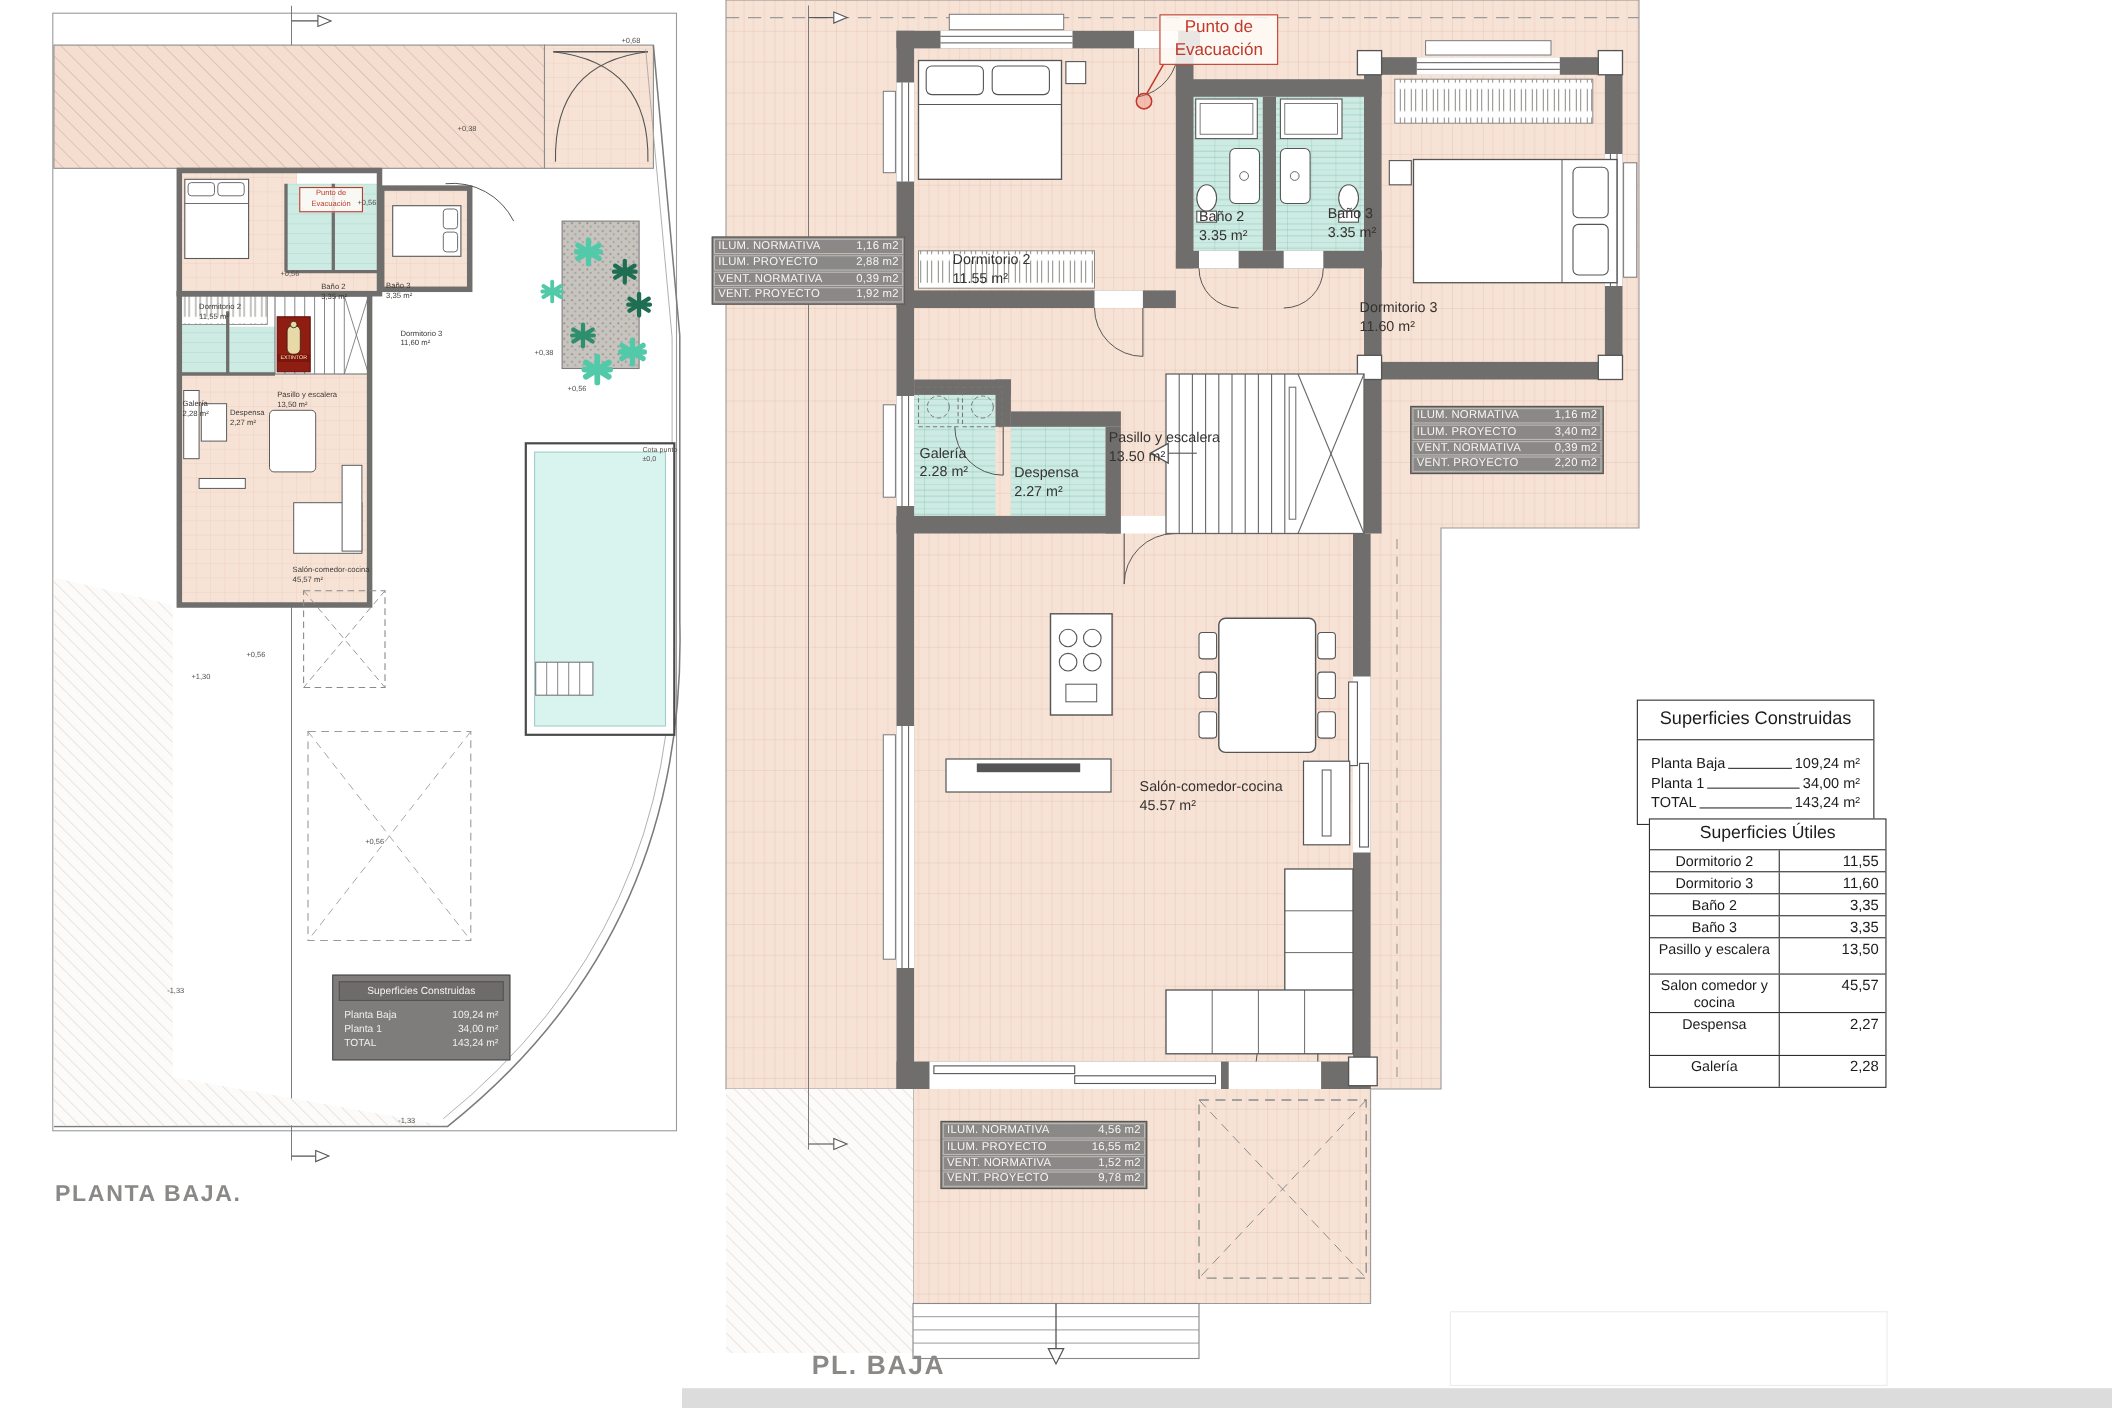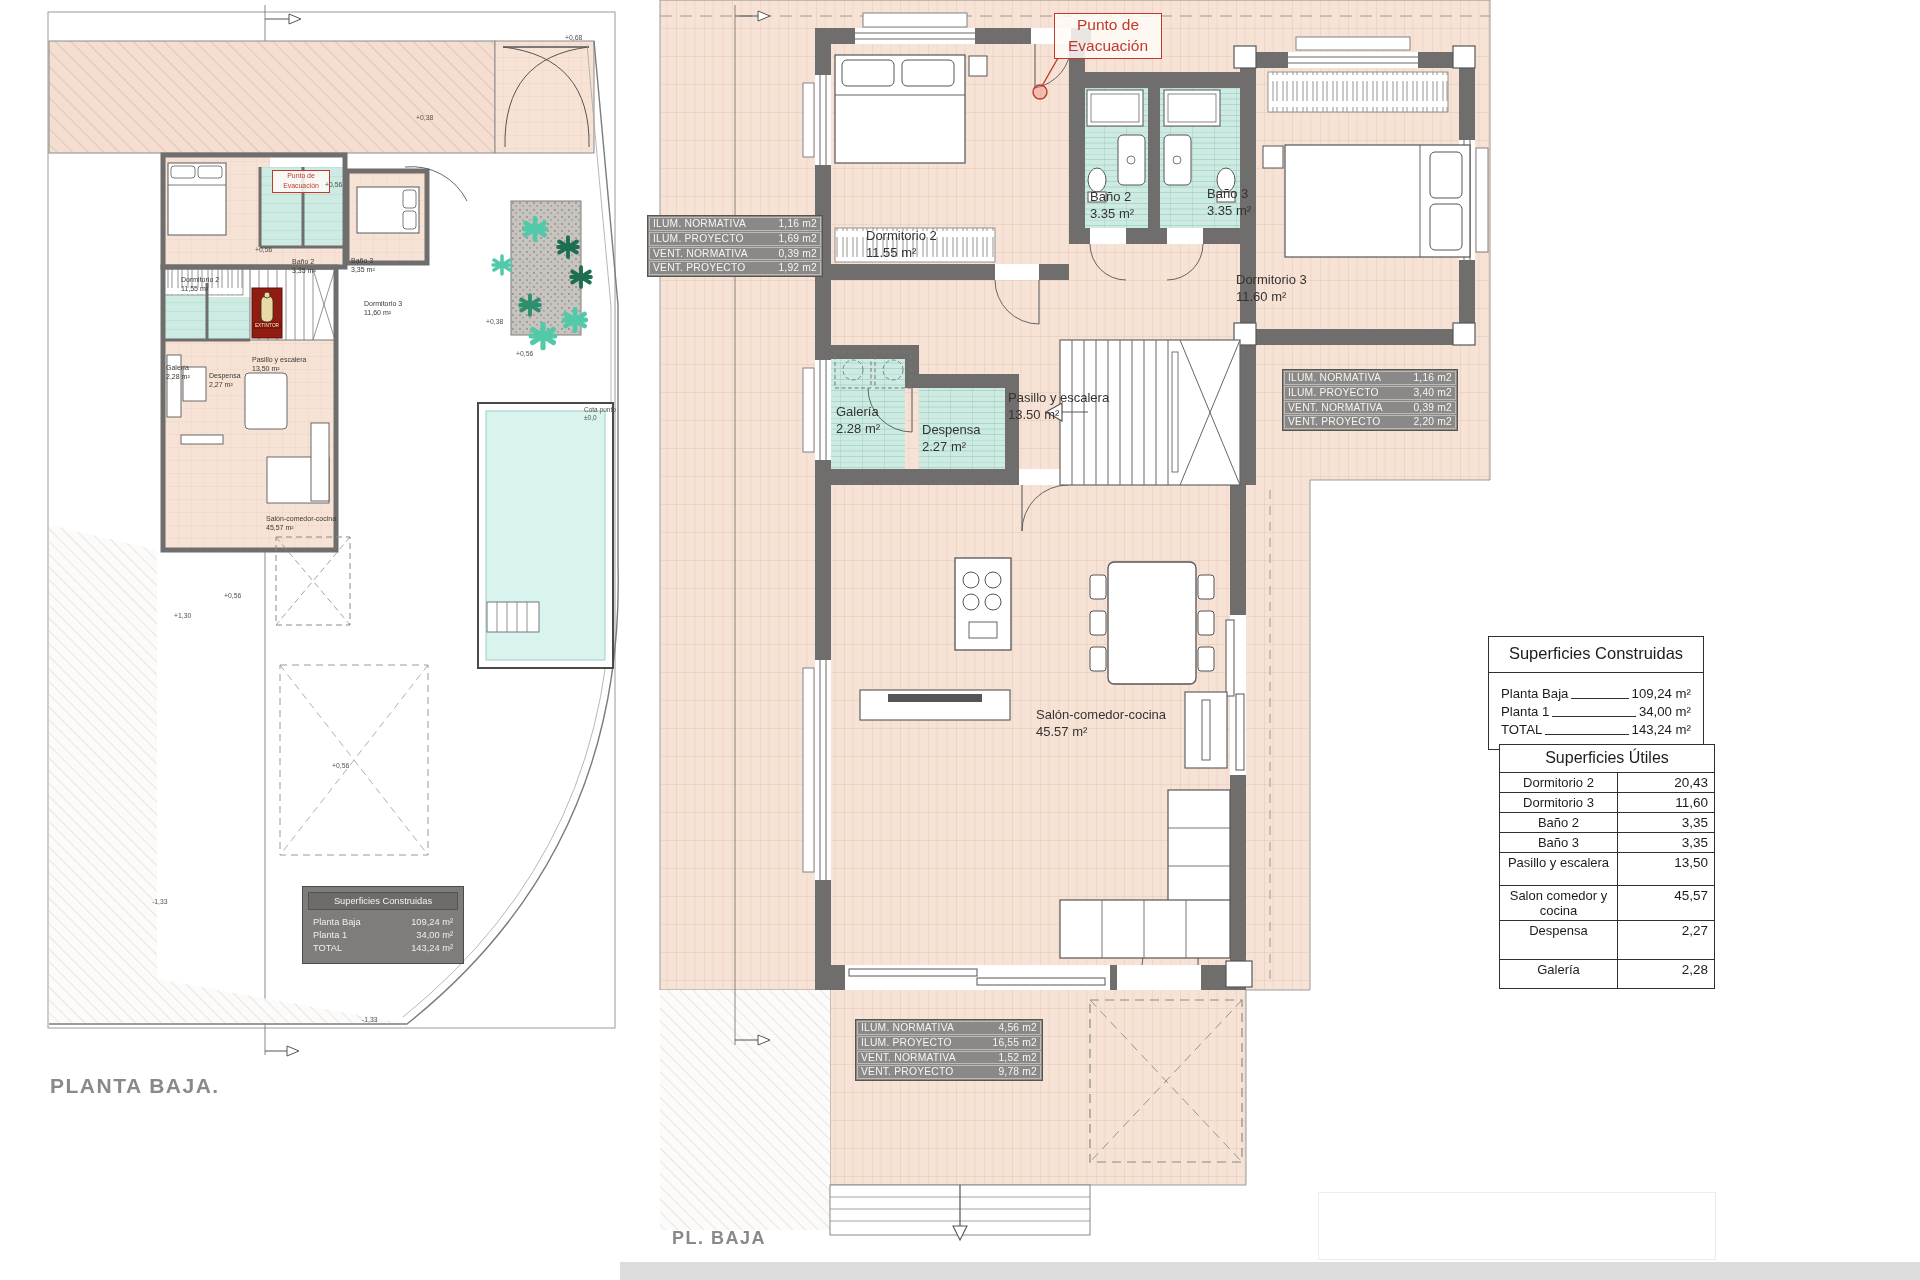--- a/index.html
+++ b/index.html
@@ -403,21 +403,21 @@
     <span>45.57 m²</span>
   </div>
 
   <div class="vtable" style="left:647px;top:215px;width:172px">
     <div class="vrow">
         <span>ILUM. NORMATIVA</span>
         <span>1,16 m2</span>
       </div>
     <div class="vrow">
         <span>ILUM. PROYECTO</span>
-        <span>1,69 m2</span>
+        <span>2,88 m2</span>
       </div>
     <div class="vrow">
         <span>VENT. NORMATIVA</span>
         <span>0,39 m2</span>
       </div>
     <div class="vrow">
         <span>VENT. PROYECTO</span>
         <span>1,92 m2</span>
       </div>
   </div>
@@ -451,21 +451,21 @@
     <div class="vrow">
         <span>VENT. NORMATIVA</span>
         <span>1,52 m2</span>
       </div>
     <div class="vrow">
         <span>VENT. PROYECTO</span>
         <span>9,78 m2</span>
       </div>
   </div>
 
-  <div class="plan-title" style="left:672px;top:1196px;font-size:18px">PL. BAJA</div>
+  <div class="plan-title" style="left:738px;top:1196px;font-size:24px">PL. BAJA</div>
 
   <div class="evac evac-sm" style="left:272px;top:170px">
     <span>Punto de</span>
     <span>Evacuación</span>
   </div>
 
   <div class="llabel" style="left:181px;top:276px">
     <span>Dormitorio 2</span>
       <span>11,55 m²</span>
   </div>
@@ -553,21 +553,21 @@
           <span class="sc-fill"></span>
           <span class="sc-val">143,24 m²</span>
       </div>
     </div>
   </div>
 
   <div class="su-box" style="left:1499px;top:744px">
     <div class="su-title">Superficies Útiles</div>
     <div class="su-row" style="min-height:19px">
       <div class="su-cell-l">Dormitorio 2</div>
-        <div class="su-cell-r">20,43</div>
+        <div class="su-cell-r">11,55</div>
     </div>
     <div class="su-row" style="min-height:19px">
       <div class="su-cell-l">Dormitorio 3</div>
         <div class="su-cell-r">11,60</div>
     </div>
     <div class="su-row" style="min-height:19px">
       <div class="su-cell-l">Baño 2</div>
         <div class="su-cell-r">3,35</div>
     </div>
     <div class="su-row" style="min-height:19px">

